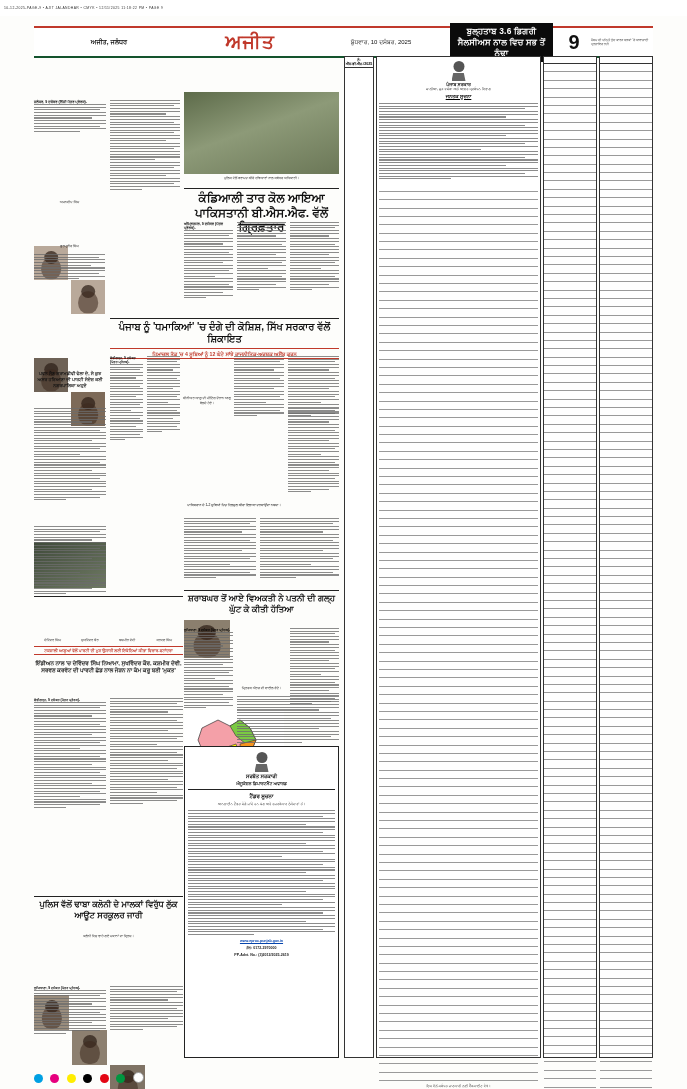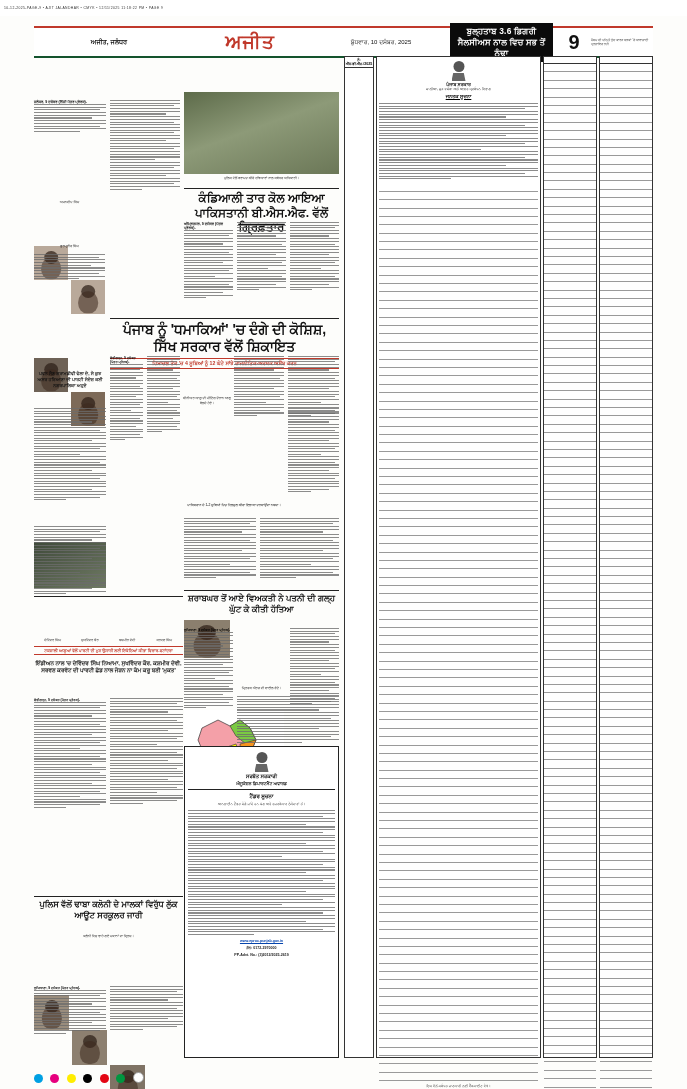--- a/index.html
+++ b/index.html
@@ -306,21 +306,21 @@
         <i class="s1"></i>
       <i class="s3"></i>
         <i class="s1"></i>
         <i class="s1"></i>
         <i class="s2"></i>
         <i class="s5"></i>
     </div>
 
     <div class="col" style="left:76px;top:262px;width:229px;">
       <div class="rule" style="margin-bottom:2px;"></div>
-      <div class="hl" style="font-size:14px;text-align:center;">ਪੰਜਾਬ ਨੂੰ 'ਧਮਾਕਿਆਂ' 'ਚ ਦੰਗੇ ਦੀ ਕੋਸ਼ਿਸ਼, ਸਿੱਖ ਸਰਕਾਰ ਵੱਲੋਂ ਸ਼ਿਕਾਇਤ</div>
+      <div class="hl" style="font-size:10px;text-align:center;">ਪੰਜਾਬ ਨੂੰ 'ਧਮਾਕਿਆਂ' 'ਚ ਦੰਗੇ ਦੀ ਕੋਸ਼ਿਸ਼, ਸਿੱਖ ਸਰਕਾਰ ਵੱਲੋਂ ਸ਼ਿਕਾਇਤ</div>
       <div class="hl hl-red" style="font-size:5.2px;text-align:center;margin-top:3px;border-top:.5px solid #c0392b;border-bottom:.5px solid #c0392b;padding:1.2px 0;">ਹਿਮਾਚਲ ਤੱਕ 'ਚ 4 ਸੂਬਿਆਂ ਨੂੰ 12 ਘੰਟੇ ਸਾਂਝੇ ਰਾਜਨੀਤਿਕ-ਅਰਥਕ ਅਸੈਂਬ ਕਰਨ</div>
     </div>
     <div class="col tx" style="left:76px;top:300px;width:33px;">
       <div style="font-size:3.4px;font-weight:bold;">ਚੰਡੀਗੜ੍ਹ, 9 ਦਸੰਬਰ (ਪੱਤਰ ਪ੍ਰੇਰਕ)-</div>
       <i class="s1"></i>
         <i class="s1"></i>
         <i class="s2"></i>
         <i class="s1"></i>
         <i class="s1"></i>
         <i class="s3"></i>

